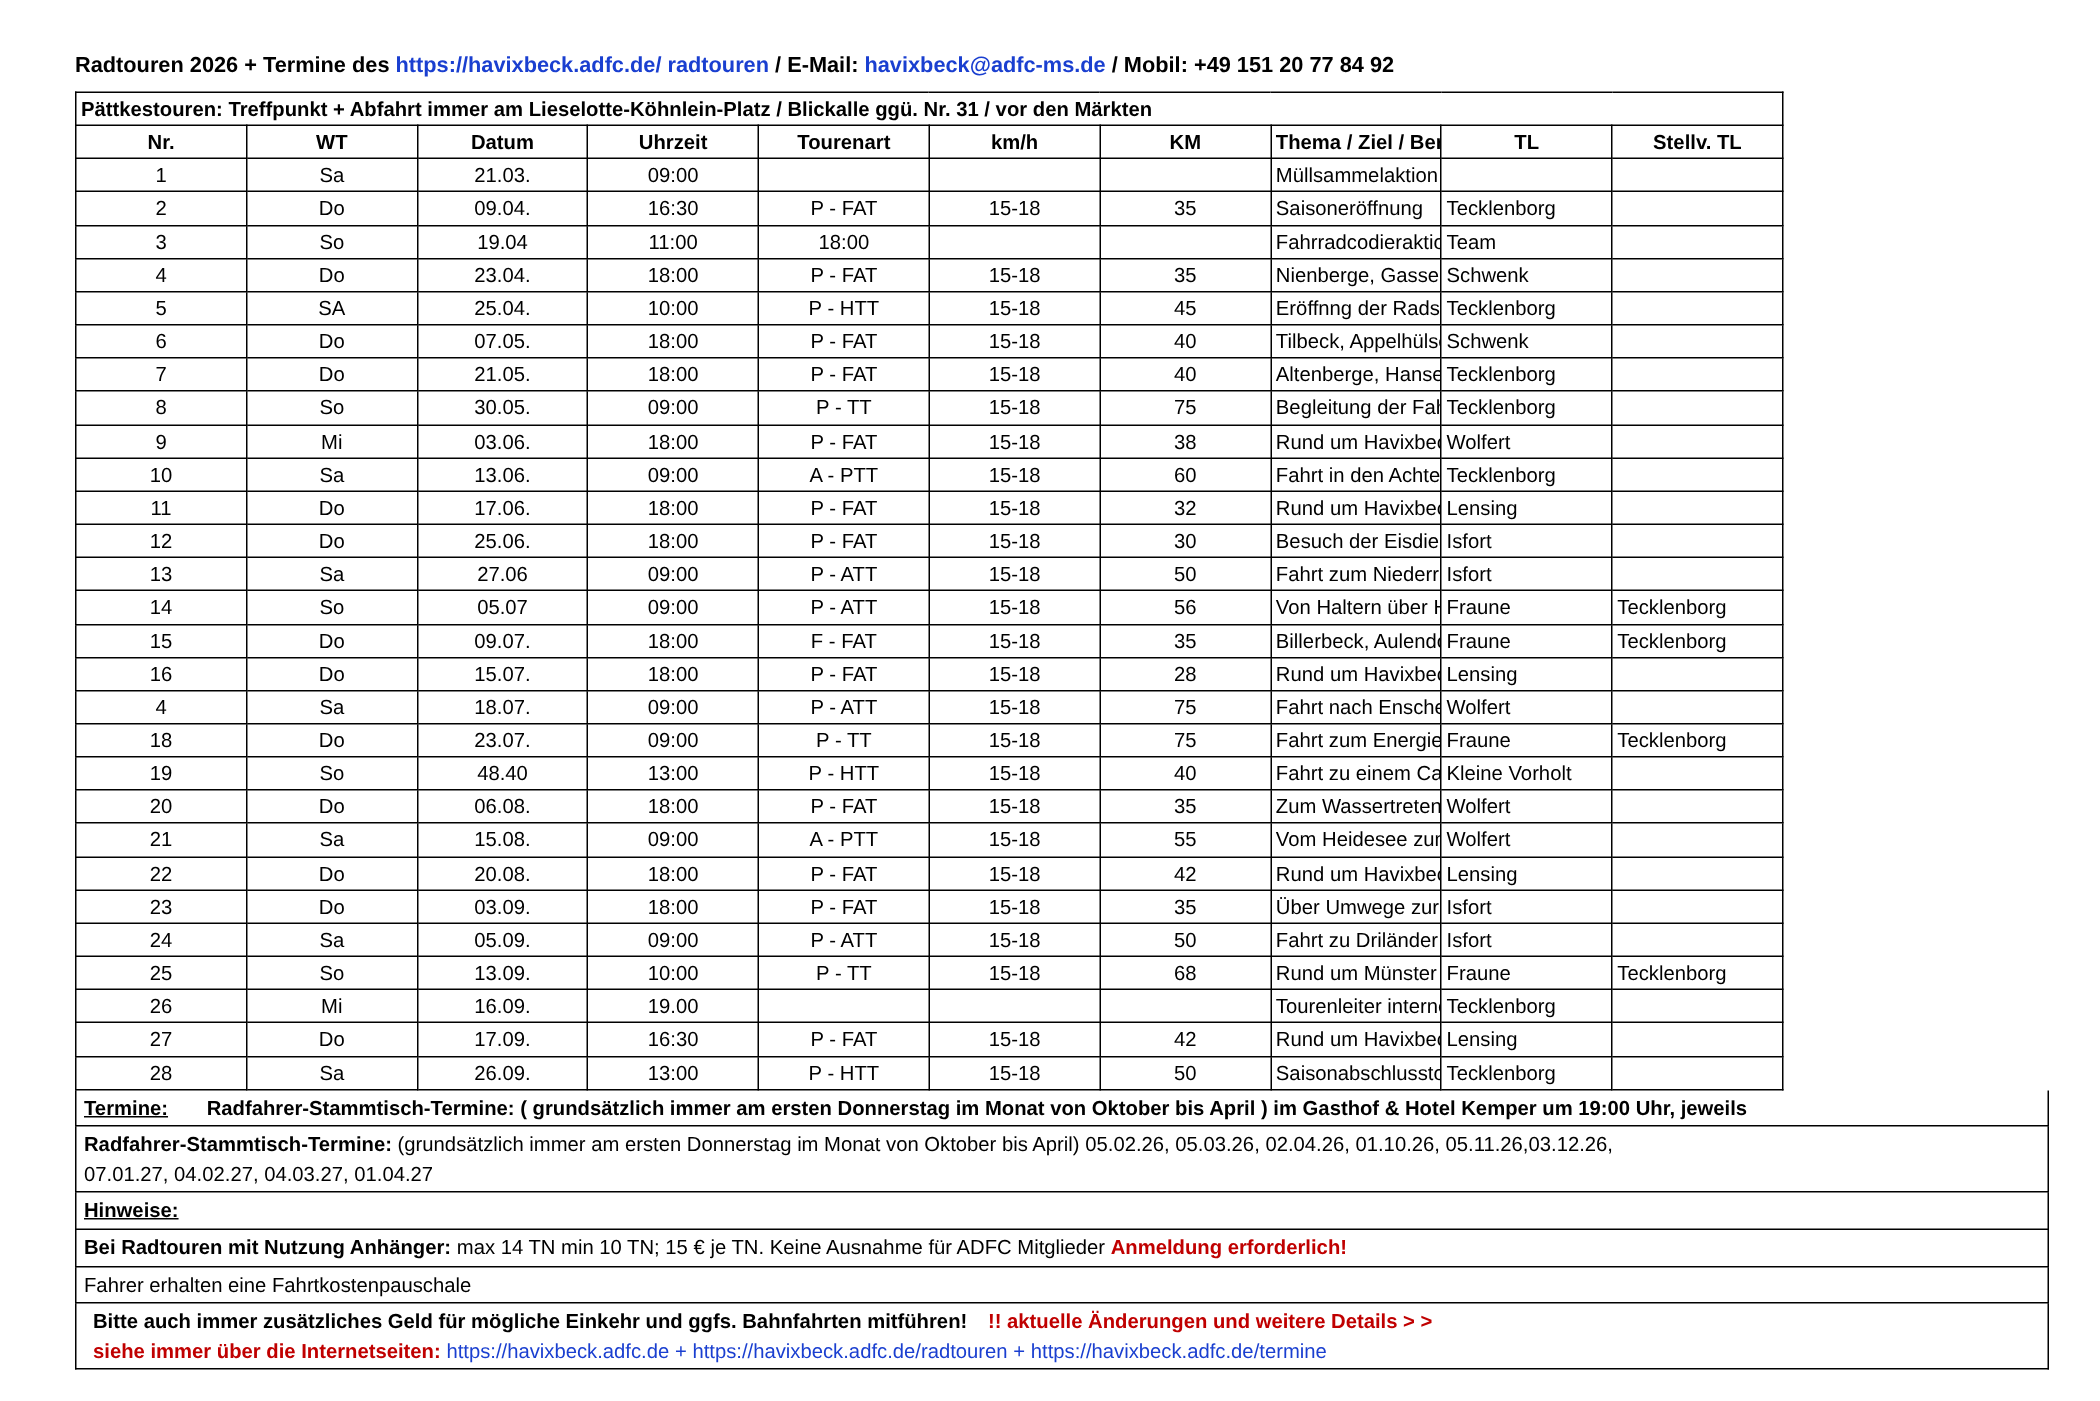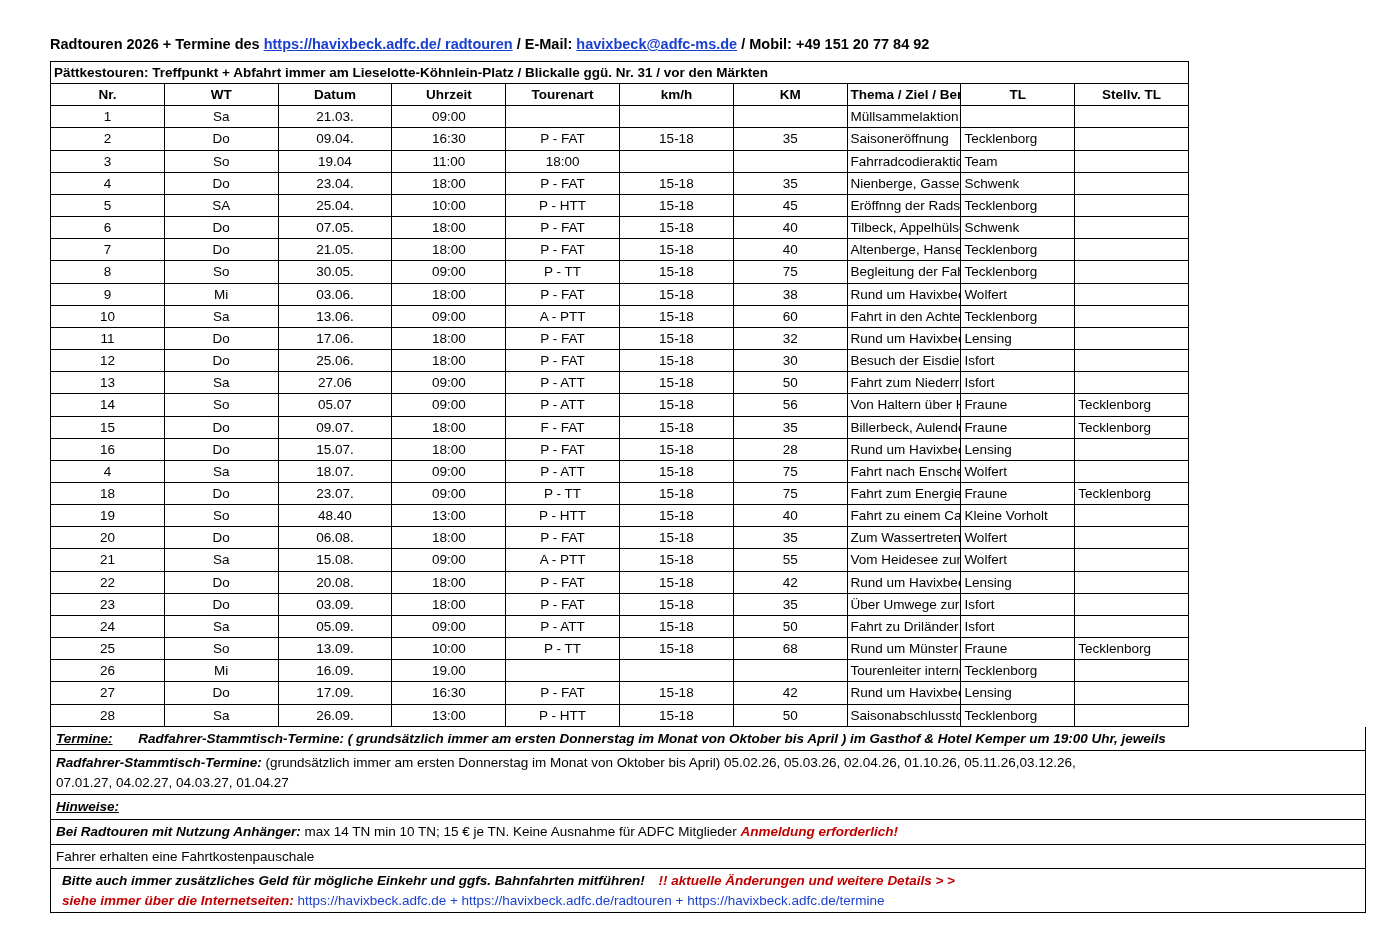--- a/index.html
+++ b/index.html
@@ -19,21 +19,20 @@
     box-sizing: border-box;
   }
   .header-line {
     font-weight: bold;
     font-size: 14.5px;
     margin-bottom: 9px;
     white-space: nowrap;
   }
   .header-line .link {
     color: #1a3fd0;
-    text-decoration: underline;
   }
   table.main {
     border-collapse: collapse;
     width: 1139px;
     table-layout: fixed;
   }
   table.main td, table.main th {
     border: 1px solid #000;
     padding: 1px 3px;
     font-size: 13.5px;
@@ -66,21 +65,21 @@
   }
   .footer-table td {
     border: 1px solid #000;
     border-top: none;
     padding: 2px 5px;
     font-size: 13.5px;
     line-height: 1.45;
     vertical-align: middle;
   }
   .u { text-decoration: underline; }
-  .b { font-weight: bold; font-style: italic; }
+  .b { font-weight: bold; }
   .blue { color: #1a3fd0; }
 </style>
 </head>
 <body>
 
 <div class="page">
 
   <div class="header-line">
     <span>Radtouren 2026  +  Termine  des</span>
     <span class="link">https://havixbeck.adfc.de/ radtouren</span>

